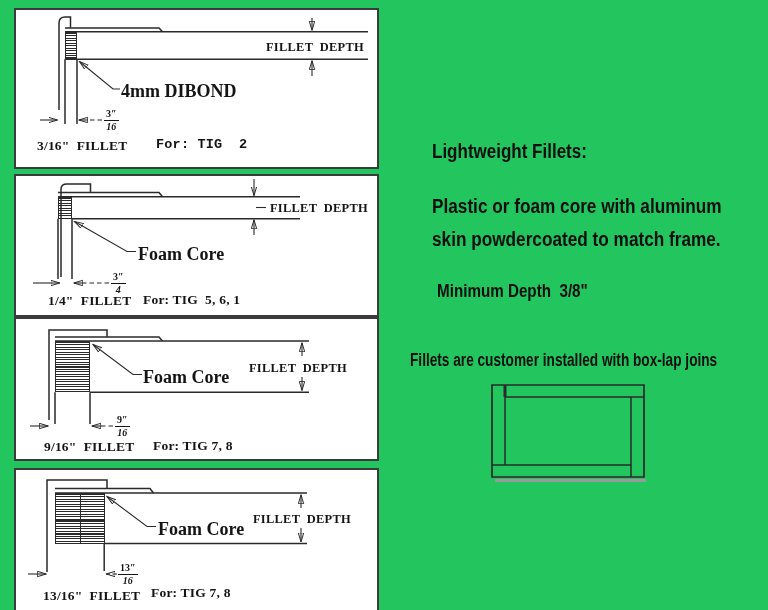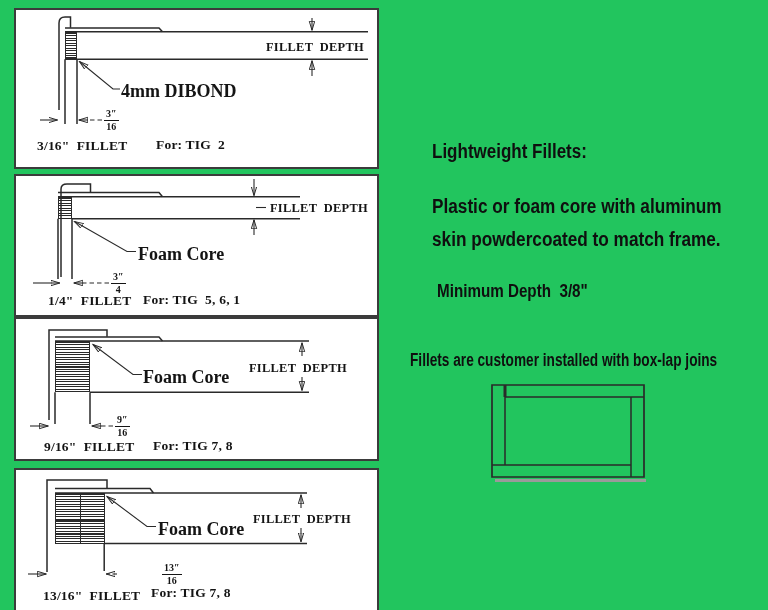--- a/index.html
+++ b/index.html
@@ -17,21 +17,21 @@
            background:repeating-linear-gradient(to bottom, #2a2a2a 0 1px, rgba(0,0,0,0) 1px 2.45px); }
   .gdiv { position:absolute; background:#2a2a2a; }
   .lbl { position:absolute; font-family:"Liberation Serif", serif; font-weight:bold;
          color:#141414; white-space:pre; line-height:1; }
   .dl  { font-size:13.5px; transform:scaleX(.92); transform-origin:left top; letter-spacing:.3px; }
   .ml  { font-size:18px; }
   .cap { font-size:13.5px; letter-spacing:.2px; }
   .frac { position:absolute; font-family:"Liberation Serif", serif; font-weight:bold;
           color:#141414; font-size:10px; line-height:1; text-align:center; }
   .frac .num { display:block; border-bottom:1.2px solid #141414; padding:0 2px 1px; }
-  .frac .den { display:block; padding-top:1px; }
+  .frac .den { display:block; padding-top:1px;font-style:italic; }
   .rc { position:absolute; font-weight:bold; color:#0f0f0f; white-space:pre;
         transform-origin:left top; line-height:1.1; }
   .rc-title { left:432px; top:140px; font-size:20px; transform:scaleX(.85); }
   .rc-body1 { left:432px; top:195px; font-size:20px; transform:scaleX(.86); }
   .rc-body2 { left:432px; top:228px; font-size:20px; transform:scaleX(.86); }
   .rc-min   { left:437px; top:281px; font-size:19px; transform:scaleX(.80); }
   .rc-note  { left:410px; top:351px; font-size:17.5px; transform:scaleX(.78); }
   .boxlap { position:absolute; left:490px; top:383px; }
 </style>
 </head>
@@ -62,21 +62,21 @@
       <path class="s11" d="M72,110 H62.8" marker-end="url(#arw)"></path>
     </svg>
     <div class="hatch" style="left:49px; top:21.8px; width:12.4px; height:27.8px;"></div>
     <div class="lbl dl" style="left:250px; top:29.5px;">FILLET  DEPTH</div>
     <div class="lbl ml" style="left:105px; top:72px;">4mm DIBOND</div>
     <div class="frac" style="left:88px; top:99px;">
       <span class="num">3″</span>
       <span class="den">16</span>
     </div>
     <div class="lbl cap" style="left:21px; top:129px;">3/16"  FILLET</div>
-    <div class="lbl cap" style="left:140px; top:128px;">For: TIG  2</div>
+    <div class="lbl cap" style="left:140px; top:128px;font-family:Liberation Mono, monospace;">For: TIG  2</div>
   </div>
 
   <div class="panel" style="left:14px; top:174px; width:361px; height:139px;">
     <svg width="357" height="135" viewBox="0 0 357 135">
       <path class="s15" d="M45,101 V13 Q45,8 51,8 H74.5 V16.3"></path>
       <path class="s15" d="M42,16.5 H143 L146.5,20.7"></path>
       <path class="s15" d="M42,20.7 H284"></path>
       <path class="s15" d="M42,42.7 V103 M56,42.7 V103"></path>
       <path class="s15" d="M56,42.7 H284"></path>
       <path class="s11" d="M238,3 V19.6" marker-end="url(#arw)"></path>
@@ -138,21 +138,21 @@
       <path class="s11" d="M94,104 H90.2" marker-end="url(#arw)"></path>
     </svg>
     <div class="hatch" style="left:39px; top:23px; width:49.6px; height:50.8px;">
       <div class="gdiv" style="left:23.5px; top:0; width:1.6px; height:100%;"></div>
       <div class="gdiv" style="left:0; top:11.8px; width:100%; height:1.6px;"></div>
       <div class="gdiv" style="left:0; top:25.4px; width:100%; height:1.6px;"></div>
       <div class="gdiv" style="left:0; top:39px; width:100%; height:1.6px;"></div>
     </div>
     <div class="lbl dl" style="left:237px; top:42px;">FILLET  DEPTH</div>
     <div class="lbl ml" style="left:142px; top:49.5px;">Foam Core</div>
-    <div class="frac" style="left:102px; top:93px;margin-left:44px;">
+    <div class="frac" style="left:102px; top:93px;">
       <span class="num">13″</span>
       <span class="den">16</span>
     </div>
     <div class="lbl cap" style="left:27px; top:118.5px;">13/16"  FILLET</div>
     <div class="lbl cap" style="left:135px; top:116px;">For: TIG 7, 8</div>
   </div>
 
   <div class="rc rc-title">Lightweight Fillets:</div>
   <div class="rc rc-body1">Plastic or foam core with aluminum</div>
   <div class="rc rc-body2">skin powdercoated to match frame.</div>

